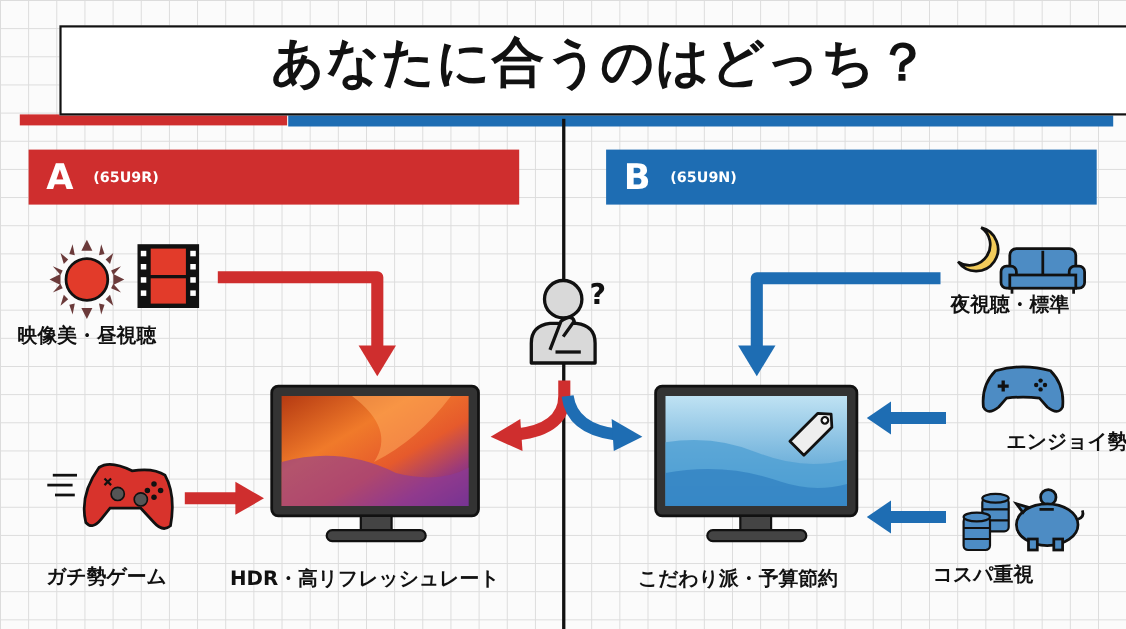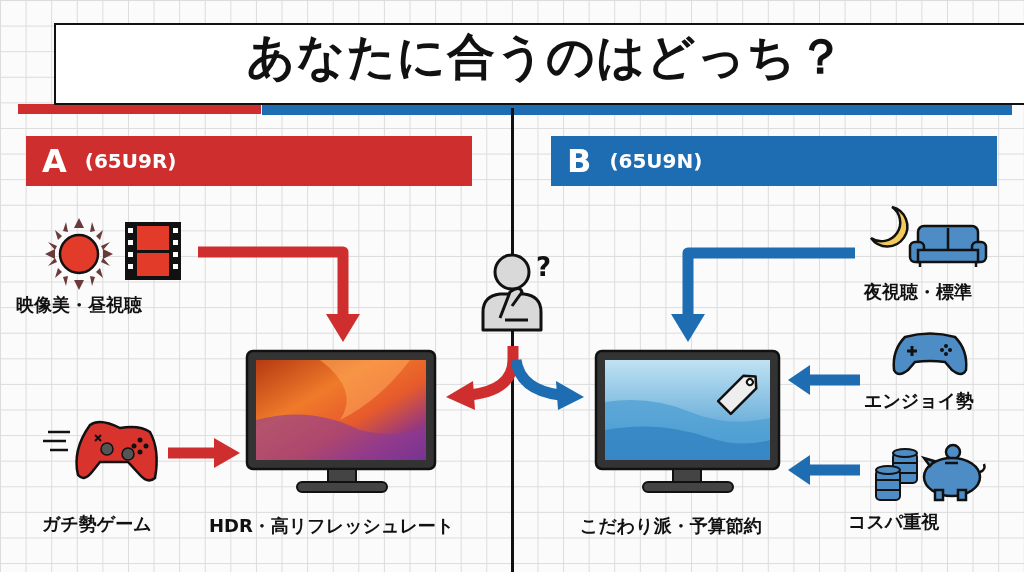--- a/index.html
+++ b/index.html
@@ -24,21 +24,21 @@
   .title-text { font-size:48px; font-weight:bold; color:#111; letter-spacing:1px; }
   .divider { left:511px; top:108px; width:3px; height:464px; background:#111; }
   .banner {
     height:50px; top:136px; color:#fff; font-weight:bold;
     display:flex; align-items:center; box-sizing:border-box; padding-left:16px;
   }
   .banner-a { left:26px; width:446px; background:#cf2e2e; }
   .banner-b { left:551px; width:446px; background:#1e6db3; }
   .banner .letter { font-size:32px; margin-right:14px; }
   .banner .name { font-size:27px; }
-  .banner .model { font-size:20px; margin-left:4px; }
+  .banner .model { font-size:13px; margin-left:4px; }
   .label { font-size:18px; font-weight:bold; color:#111; white-space:nowrap; }
 </style>
 </head>
 <body>
 
 <div class="abs title-shadow-blue"></div>
 <div class="abs title-shadow-red"></div>
 <div class="abs title-box">
   <span class="title-text">あなたに合うのはどっち？</span>
 </div>
@@ -234,15 +234,15 @@
     <rect x="958" y="490" width="8" height="10" fill="#4d8cc4"></rect>
     <path d="M980 472 q6 -2 4 -8" fill="none"></path>
     <line x1="945" y1="463" x2="958" y2="463"></line>
   </g>
 </svg>
 
 <div class="abs label" style="left:16px;top:293px">映像美・昼視聴</div>
 <div class="abs label" style="left:42px;top:512px">ガチ勢ゲーム</div>
 <div class="abs label" style="left:209px;top:514px">HDR・高リフレッシュレート</div>
 <div class="abs label" style="left:580px;top:514px">こだわり派・予算節約</div>
-<div class="abs label" style="left:864px;top:280px">夜視聴・標準</div>
-<div class="abs label" style="left:864px;top:389px">エンジョイ勢</div>
+<div class="abs label" style="left:864px;top:265px">夜視聴・標準</div>
+<div class="abs label" style="left:915px;top:389px">エンジョイ勢</div>
 <div class="abs label" style="left:848px;top:510px">コスパ重視</div>
 
 </body></html>

